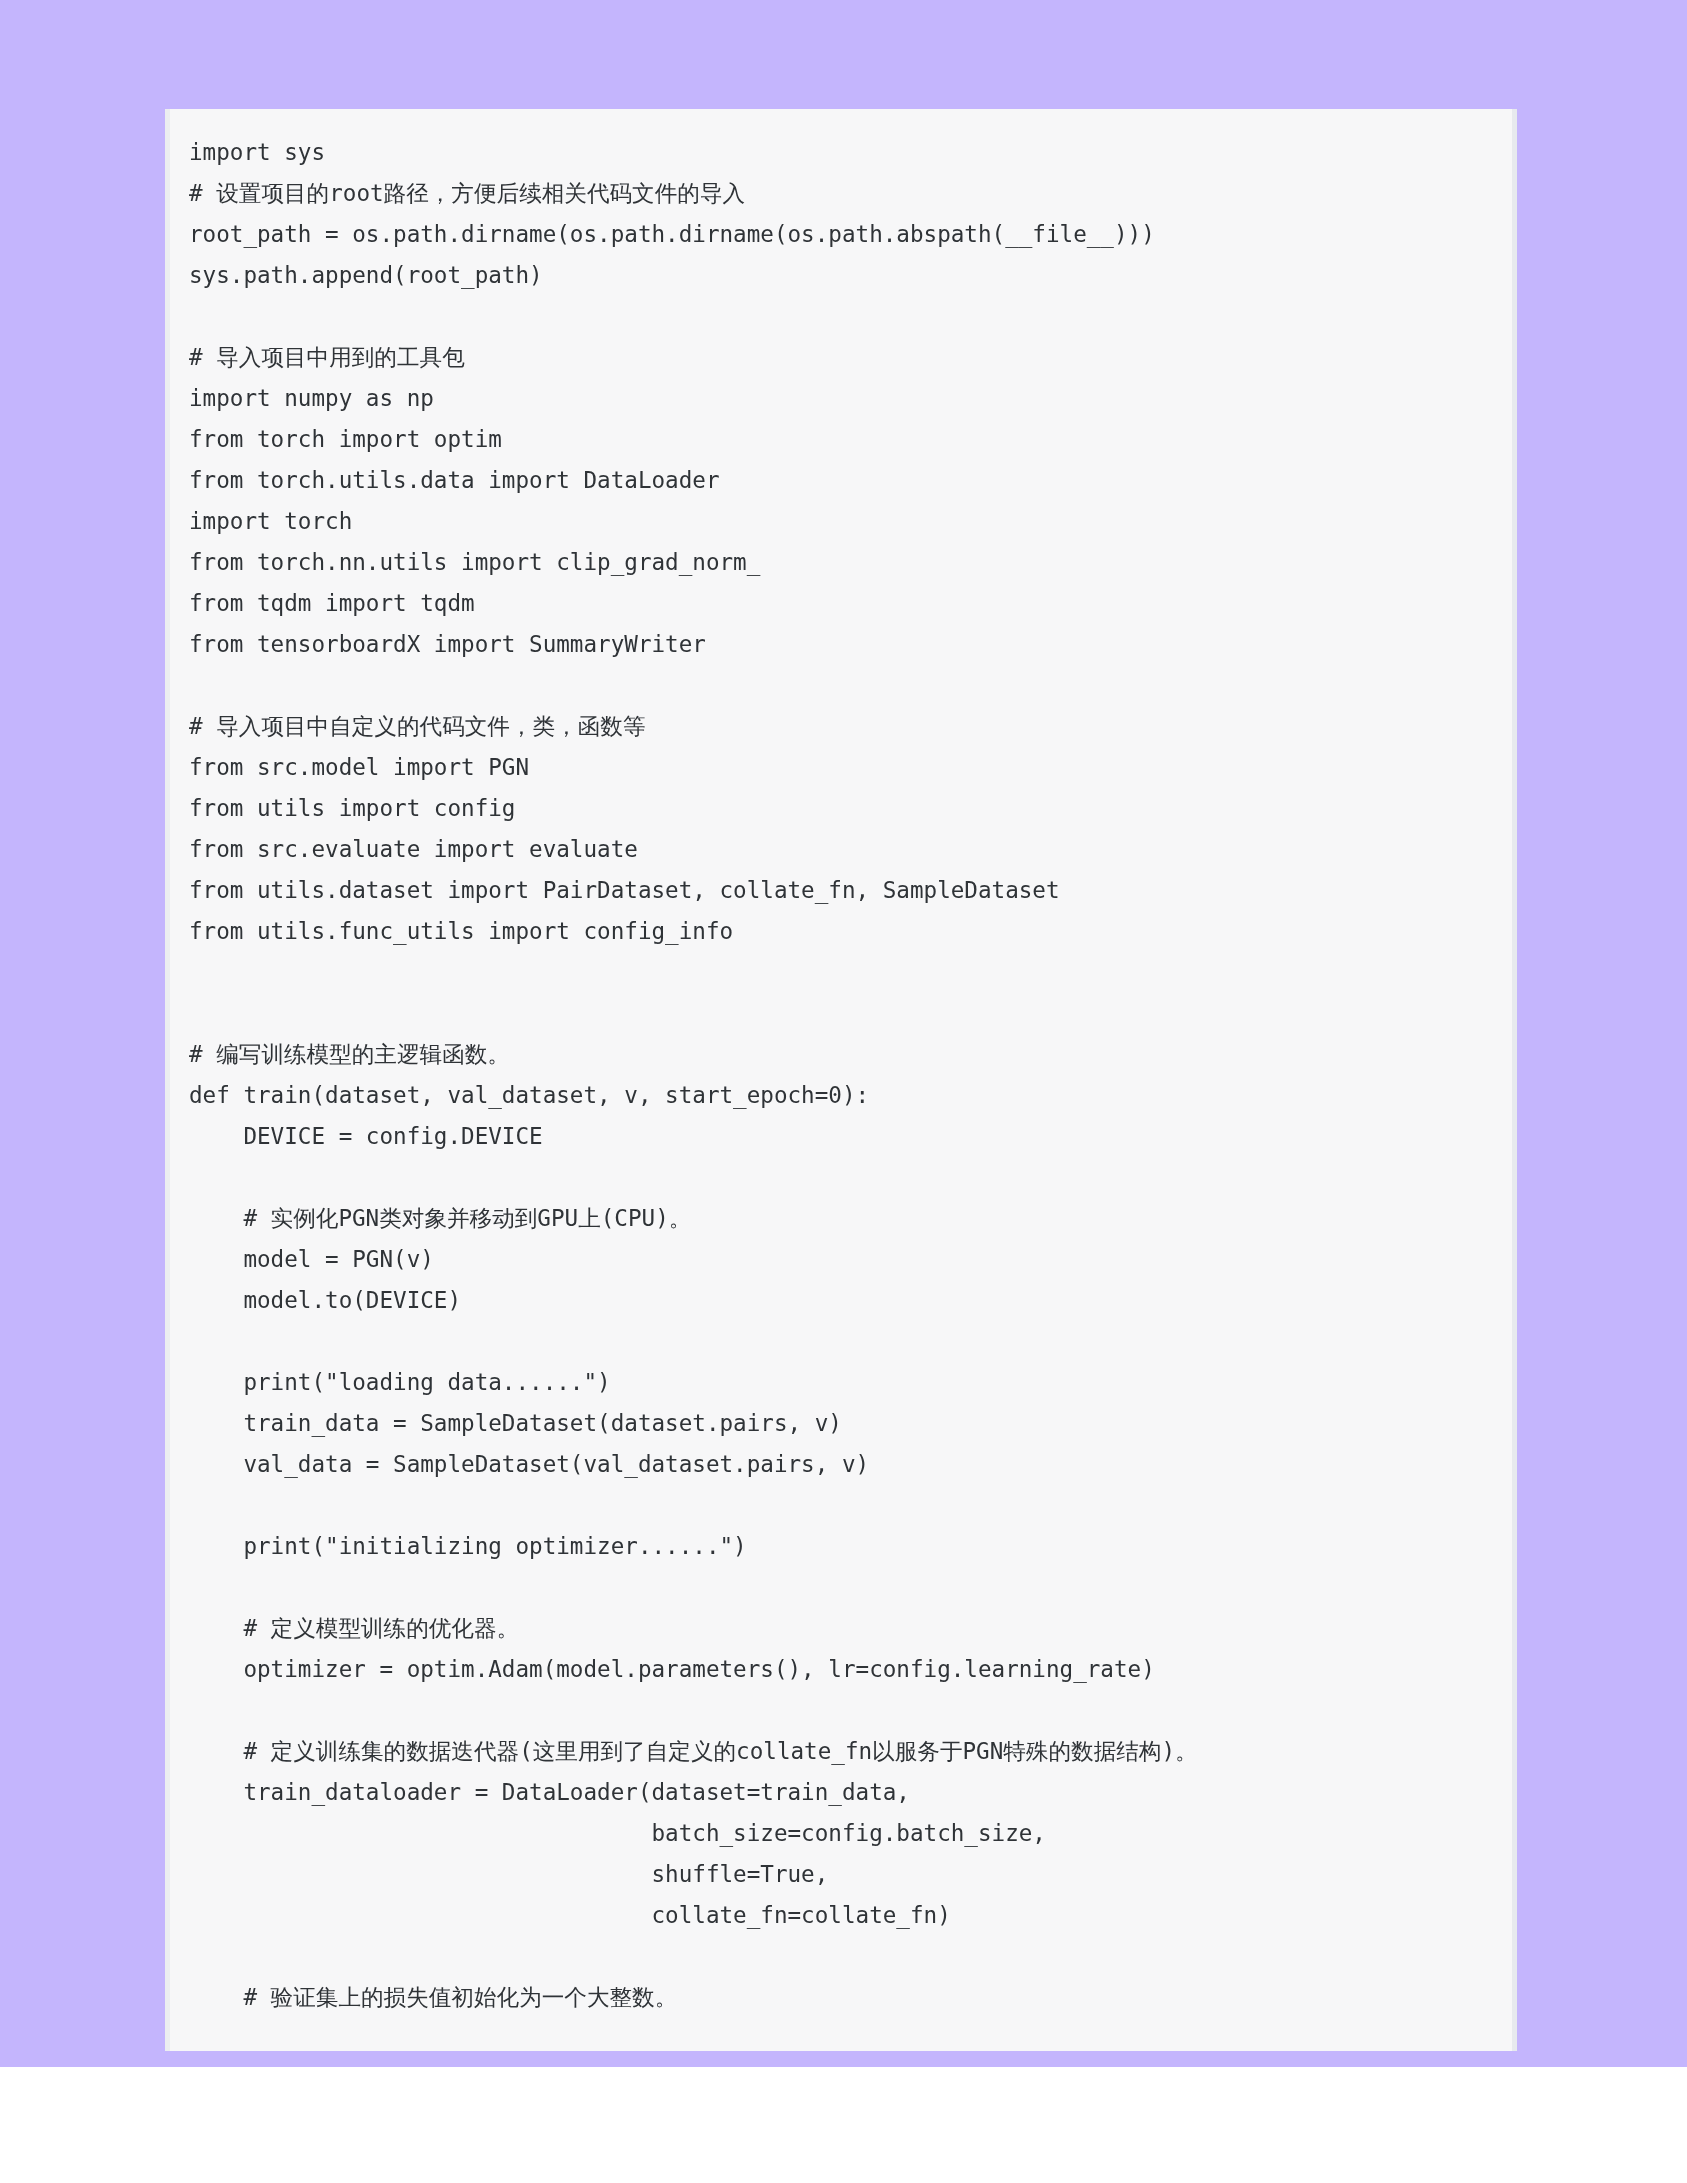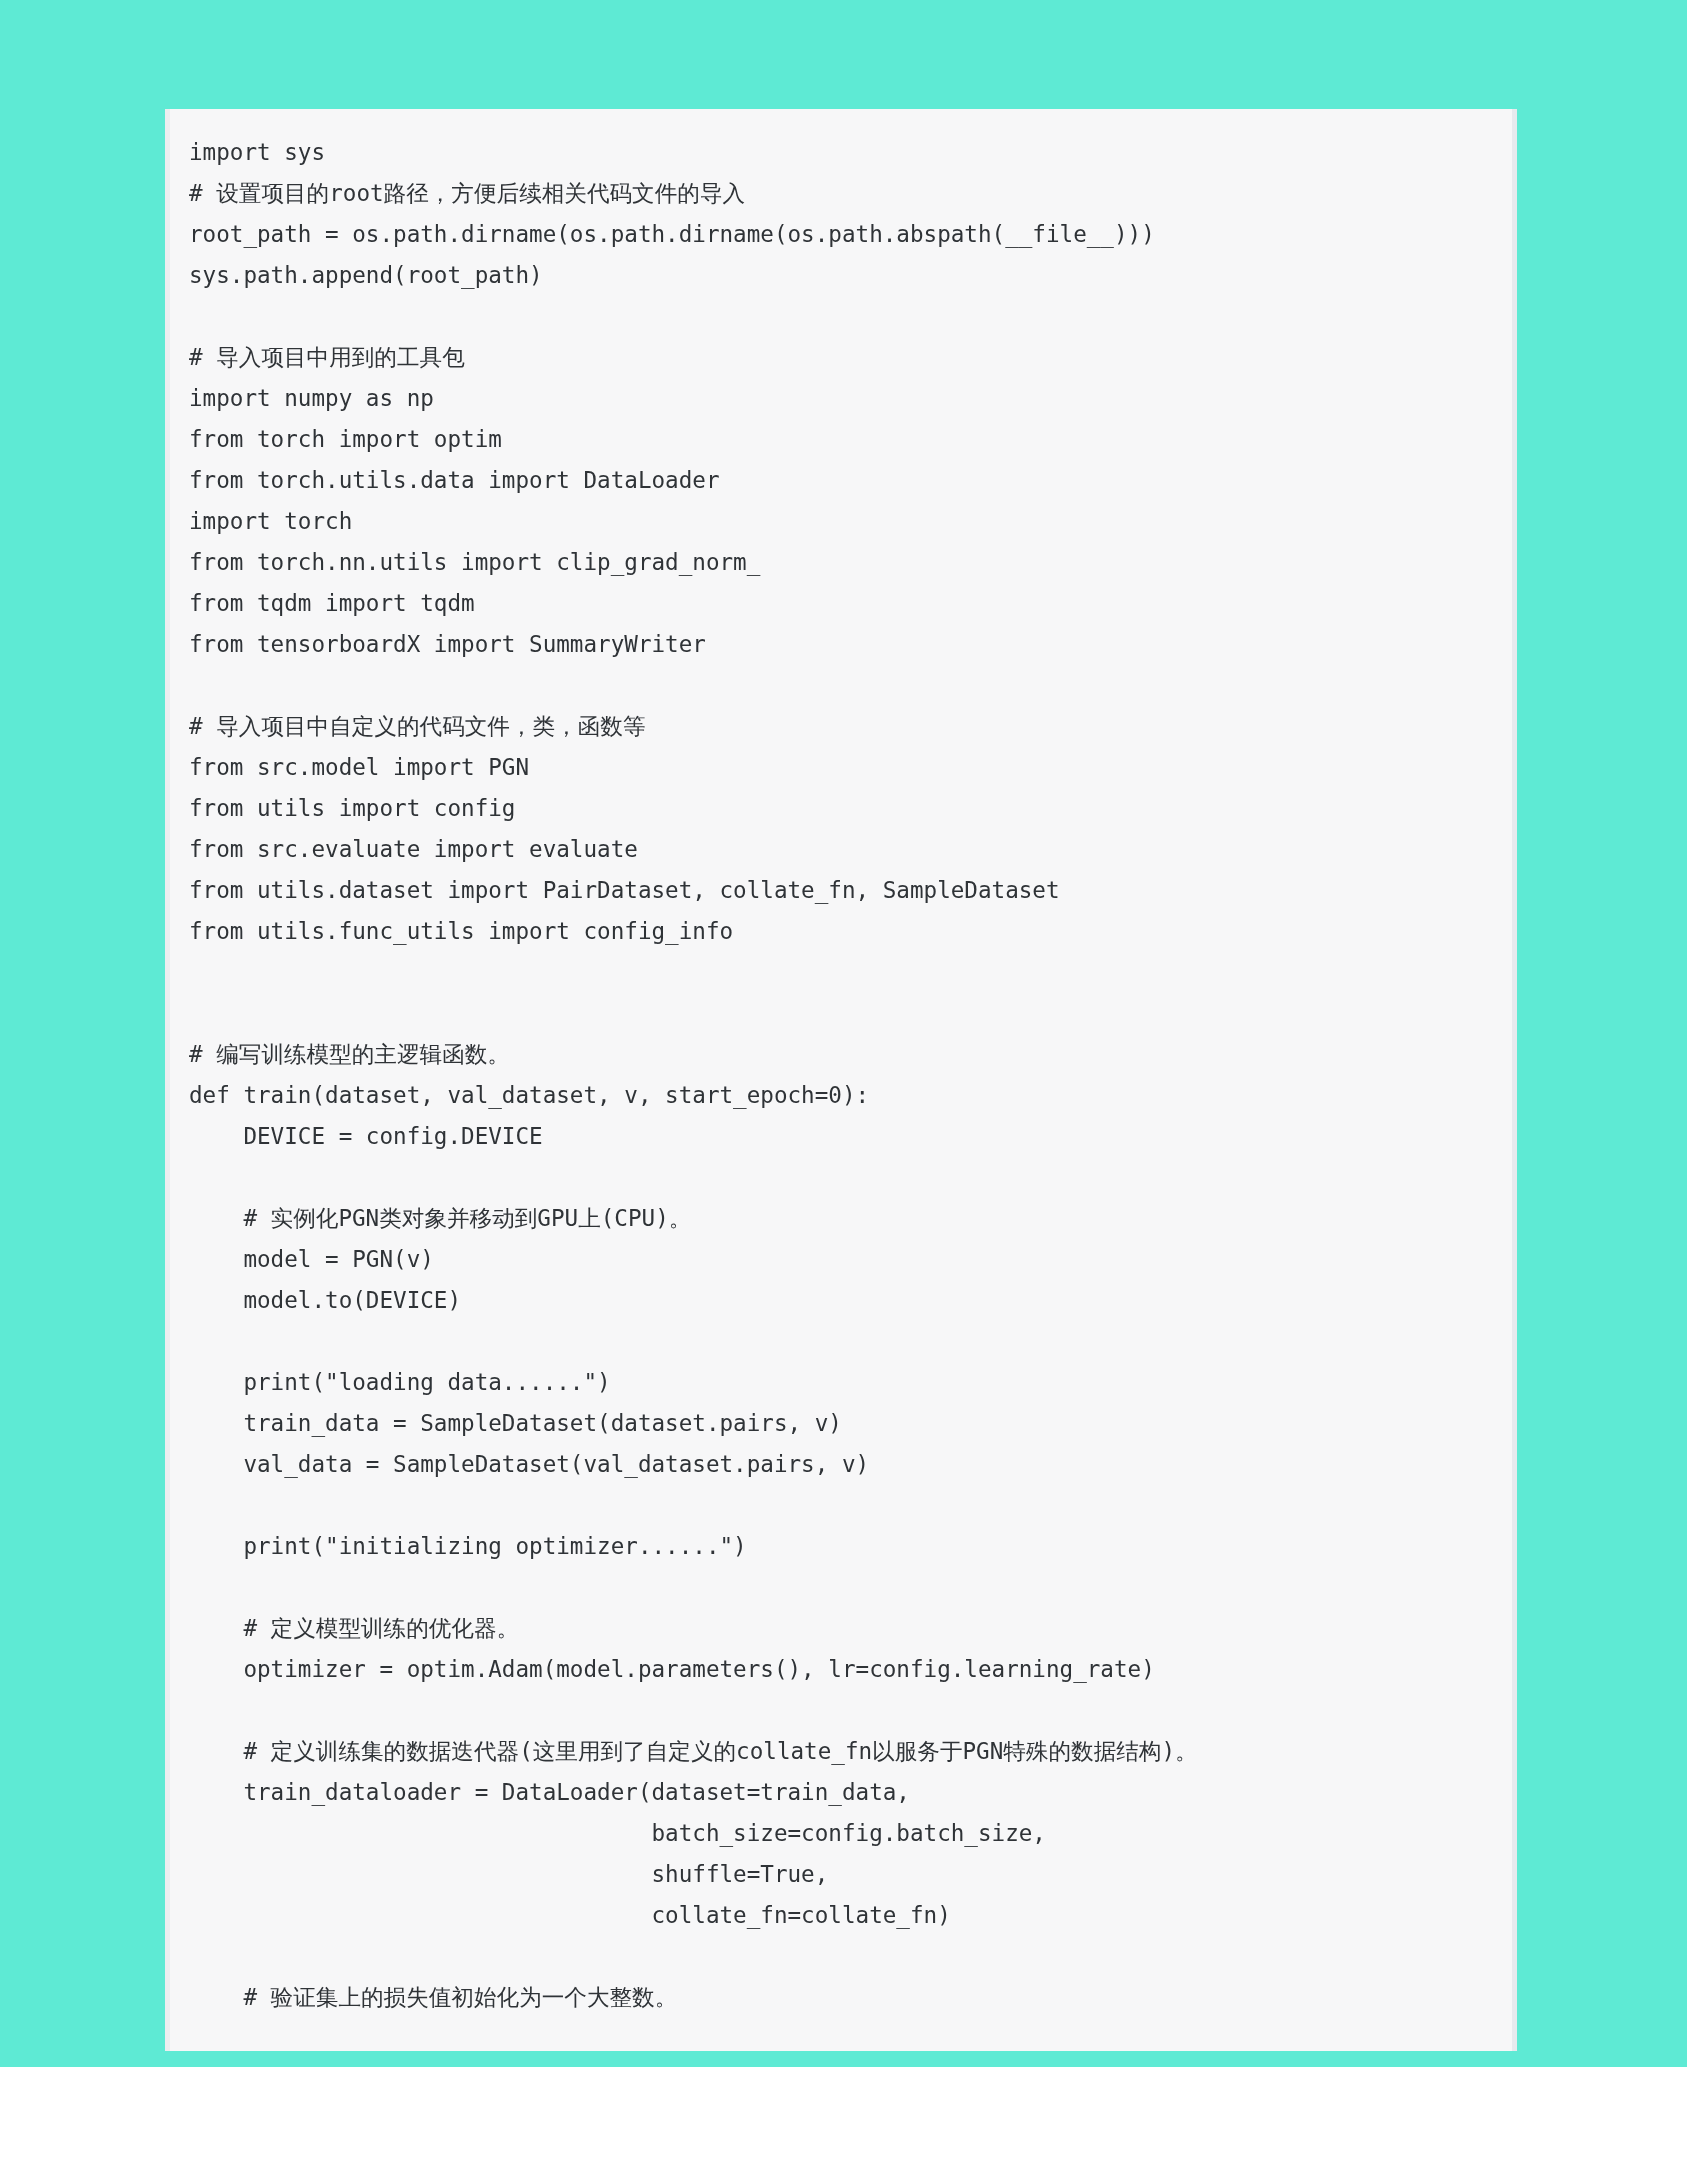--- a/index.html
+++ b/index.html
@@ -12,21 +12,21 @@
     width: 1687px;
     height: 2183px;
     font-family: "DejaVu Sans Mono", "Liberation Mono", monospace;
     overflow: hidden;
   }
 
   #page {
     position: relative;
     width: 1687px;
     height: 2067px;
-    background: #5eead4;
+    background: #c4b5fd;
     box-sizing: border-box;
   }
 
   
   #code-block {
     position: absolute;
     left: 165px;
     top: 109px;
     width: 1352px;
     min-height: 1912px;

